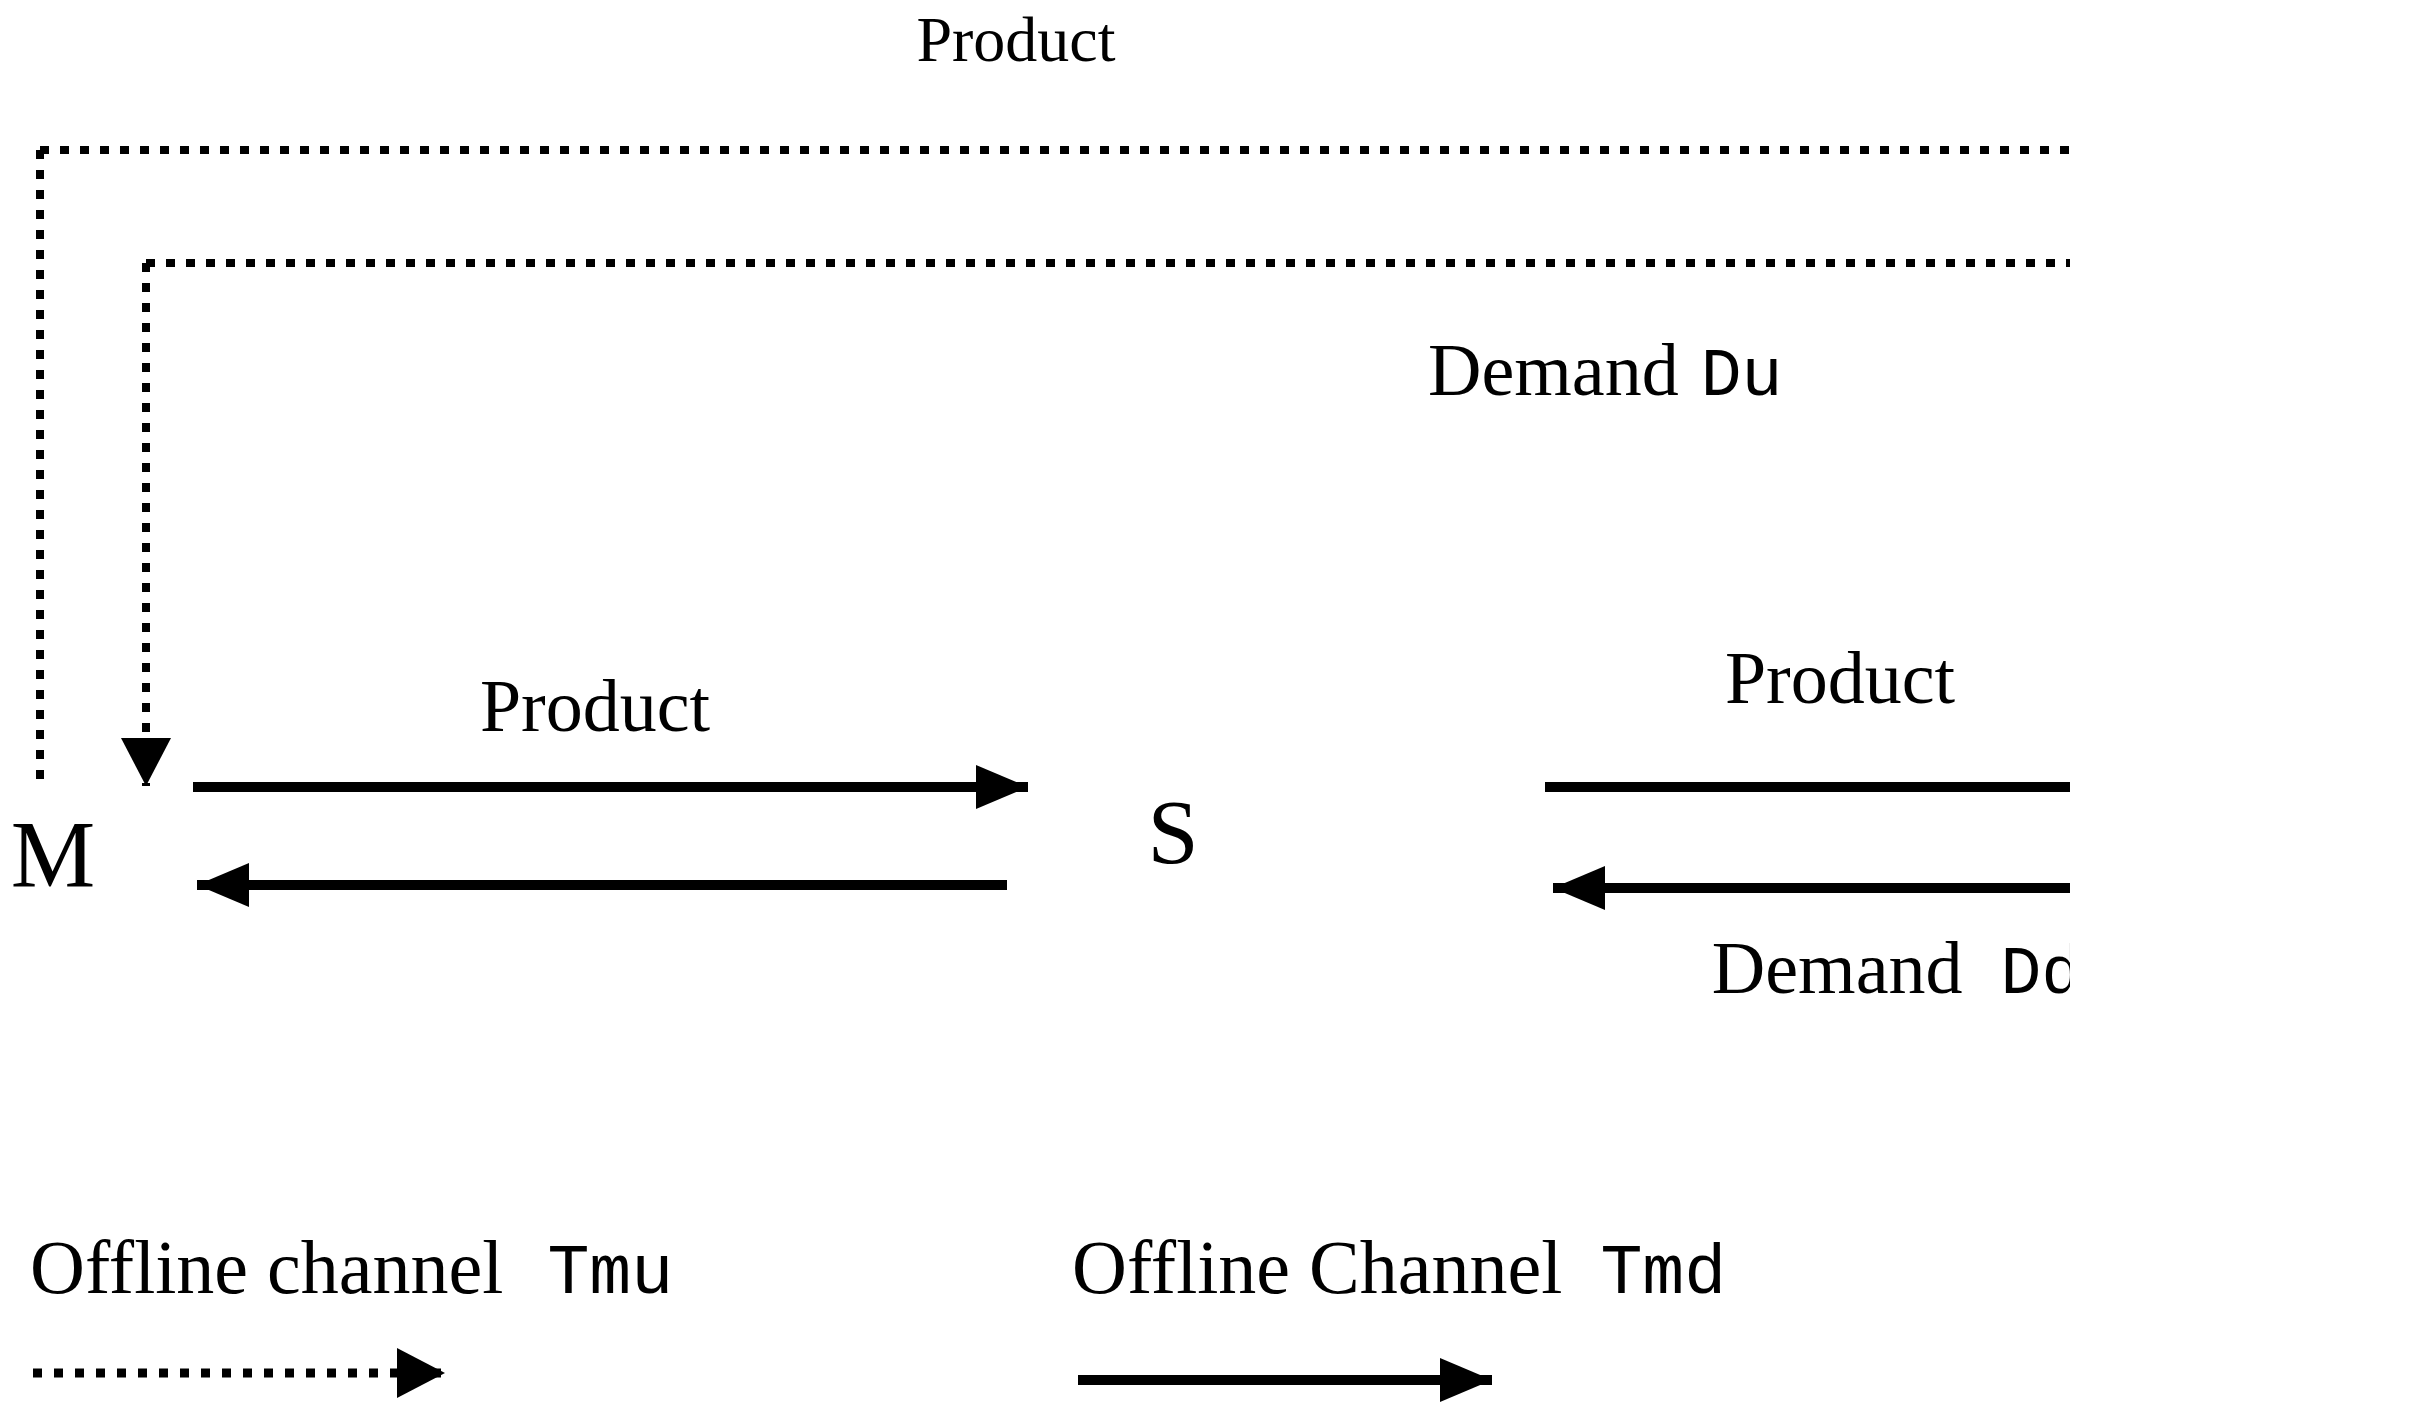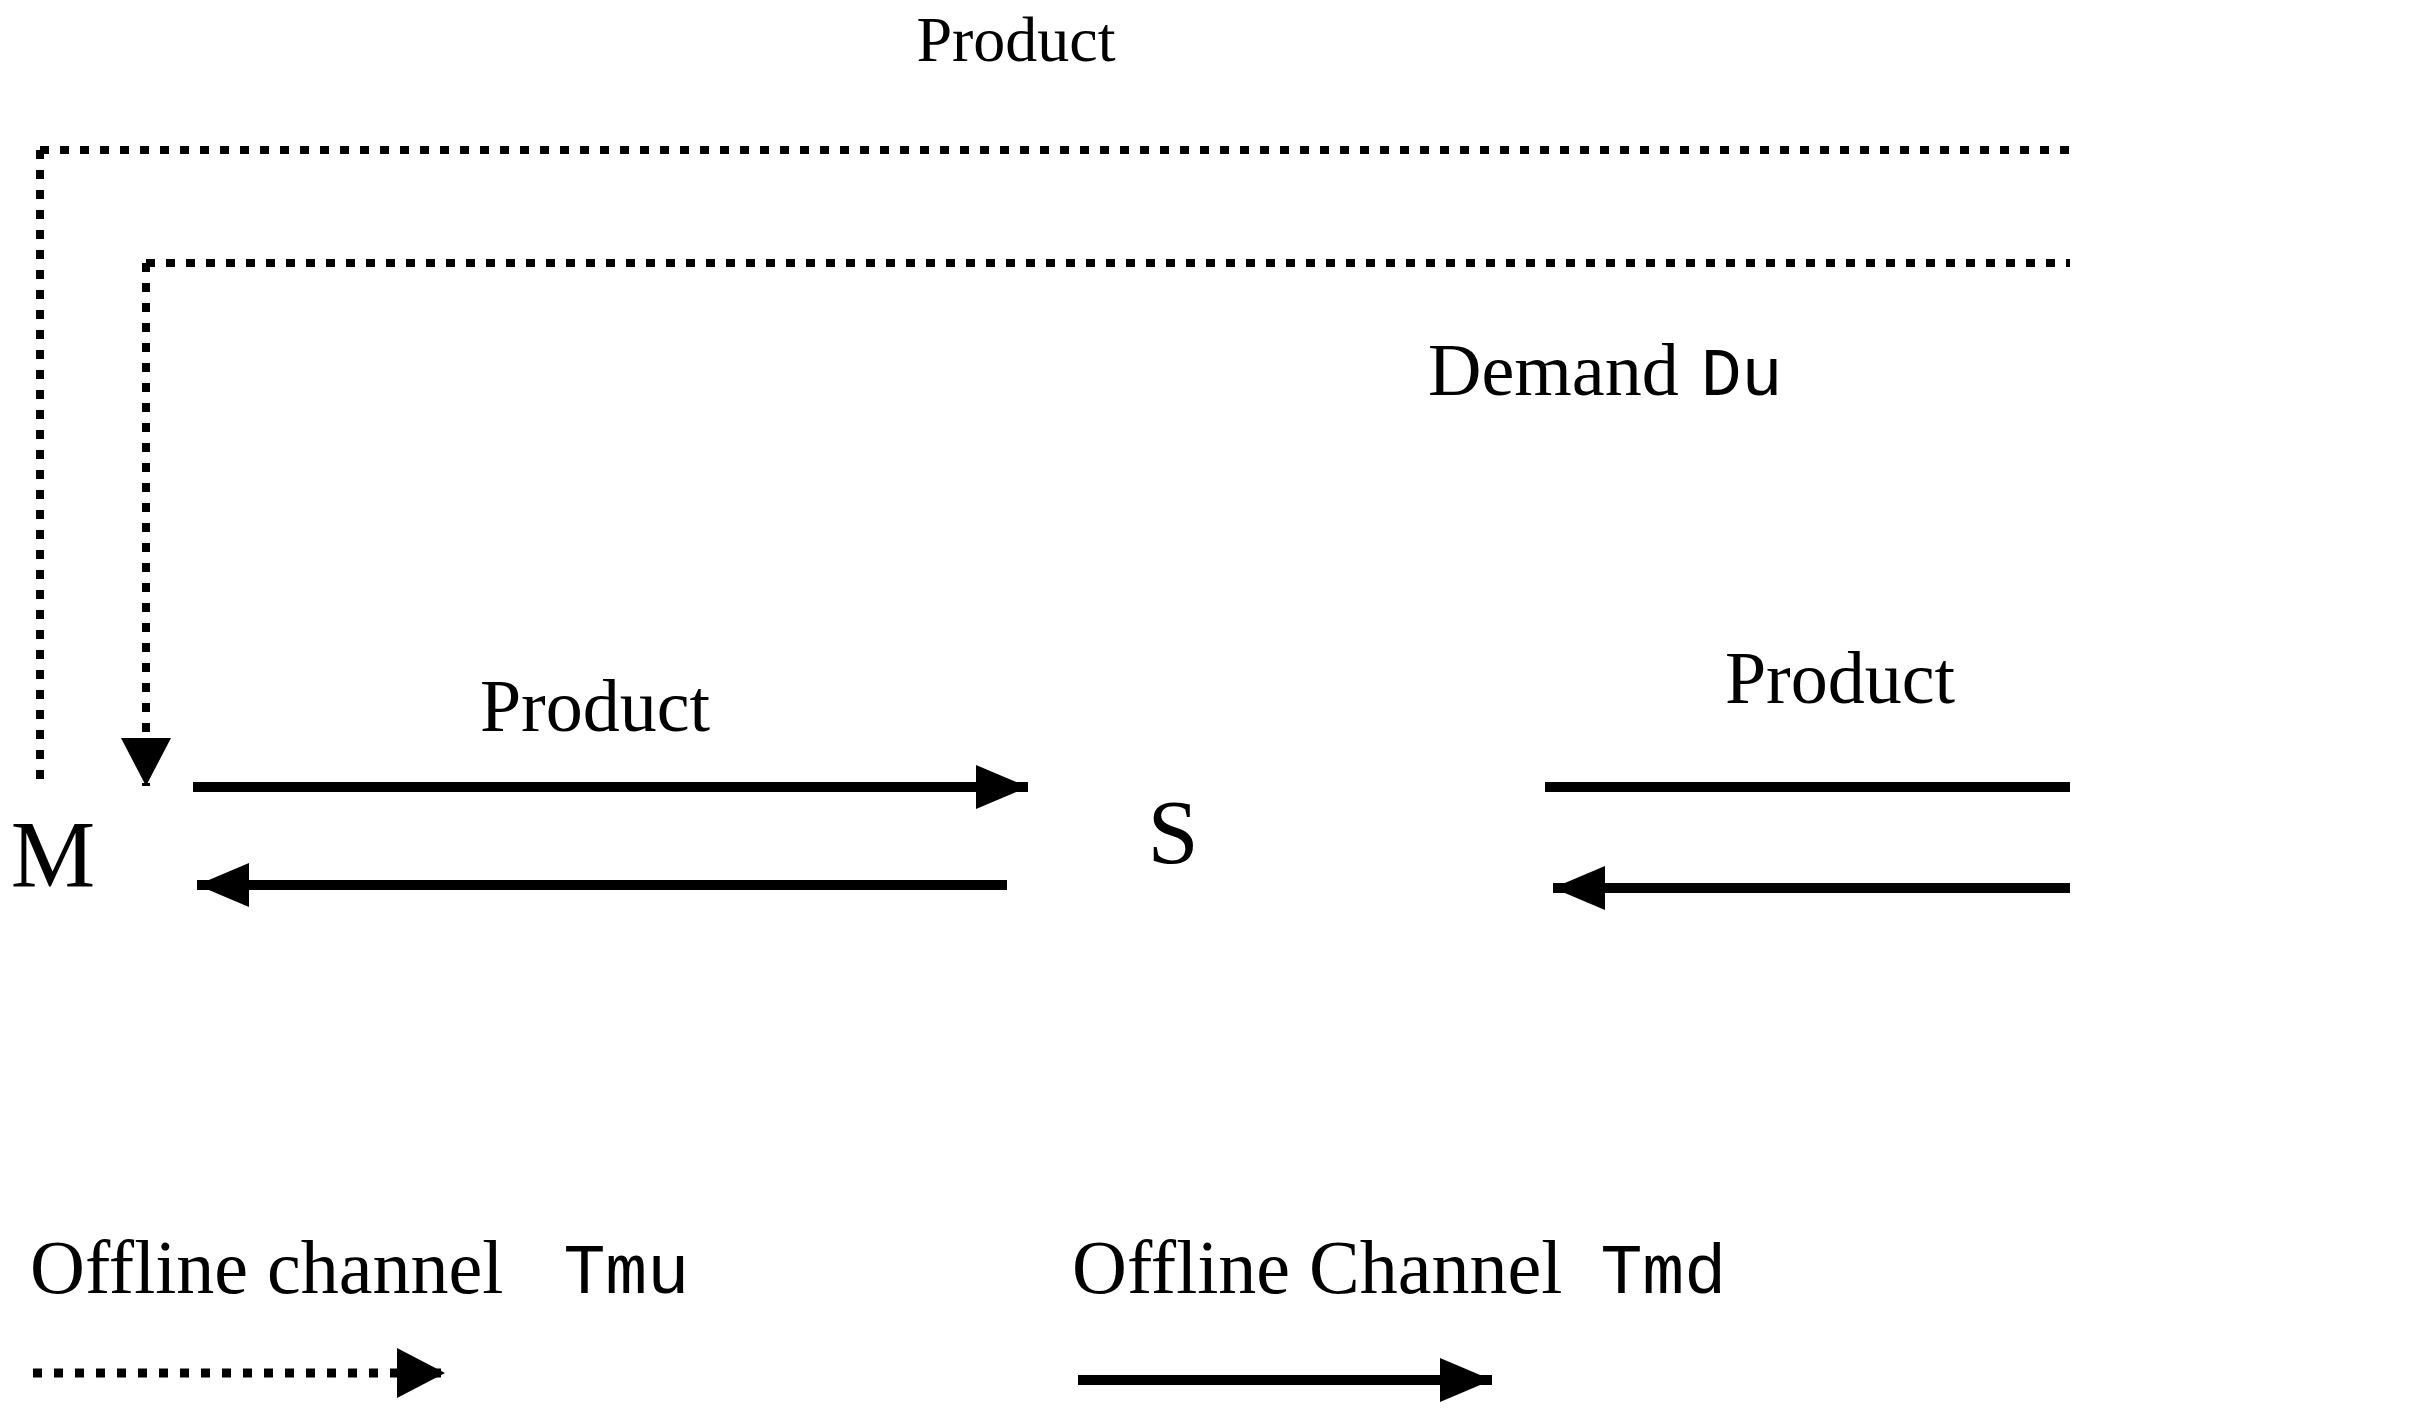--- a/index.html
+++ b/index.html
@@ -27,21 +27,21 @@
   .sym-greek{
     font-style:italic;
     font-family:"DejaVu Serif","Liberation Serif",serif;
   }
   .sym-mono{
     font-family:"Liberation Mono","DejaVu Sans Mono",monospace;
     font-size:0.92em;
   }
   .gap-s{margin-left:22px;}
   .gap-m{margin-left:38px;}
-  .gap-l{margin-left:60px;text-align:right;}
+  .gap-l{margin-left:44px;text-align:right;}
 </style>
 </head>
 <body>
 
 <div class="stage">
 
   <svg class="layer" viewBox="0 0 2411 1419">
     <defs>
       <marker id="arrow-solid" markerUnits="userSpaceOnUse" markerWidth="56" markerHeight="44" refX="52" refY="22" orient="auto">
         <path d="M0,0 L52,22 L0,44 Z" fill="#000"></path>
@@ -77,20 +77,23 @@
     <span>Demand</span><span class="sym-mono gap-s">Du</span>
   </div>
 
   <div class="lbl f-label centered" style="left:595px;top:668px;">
     <span>Product</span>
   </div>
 
   <div class="lbl f-label centered" style="left:1840px;top:640px;">
     <span>Product</span>
   </div>
+  <div class="lbl f-label centered" style="left:1897px;top:930px;">
+    <span>Demand</span><span class="sym-mono gap-m">Dd</span>
+  </div>
 
   <div class="lbl f-node centered" style="left:53px;top:806px;">
     <span>M</span>
   </div>
   <div class="lbl f-node centered" style="left:1173px;top:784px;font-size:92px;">
     <span>S</span>
   </div>
   <div class="lbl f-node centered" style="left:2367px;top:810px;">
     <span>C</span>
   </div>

